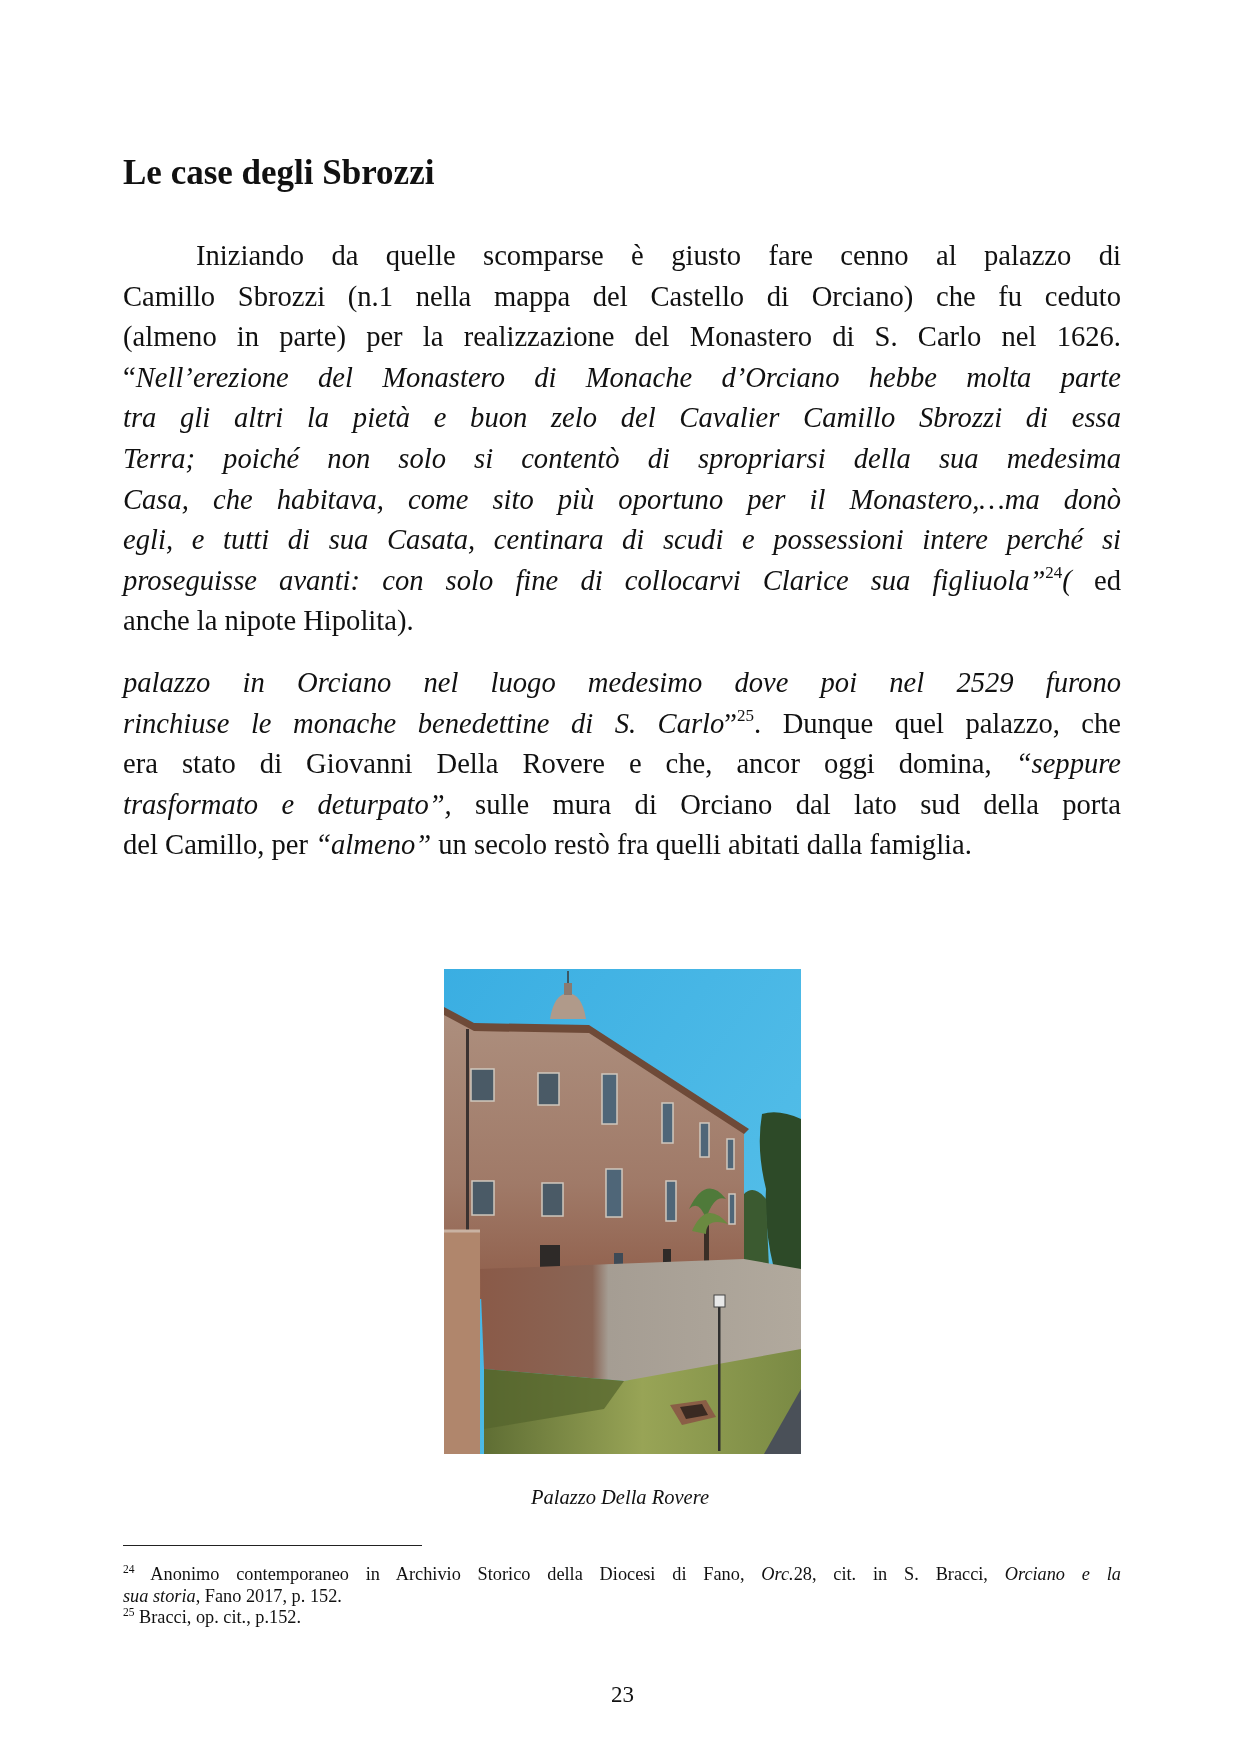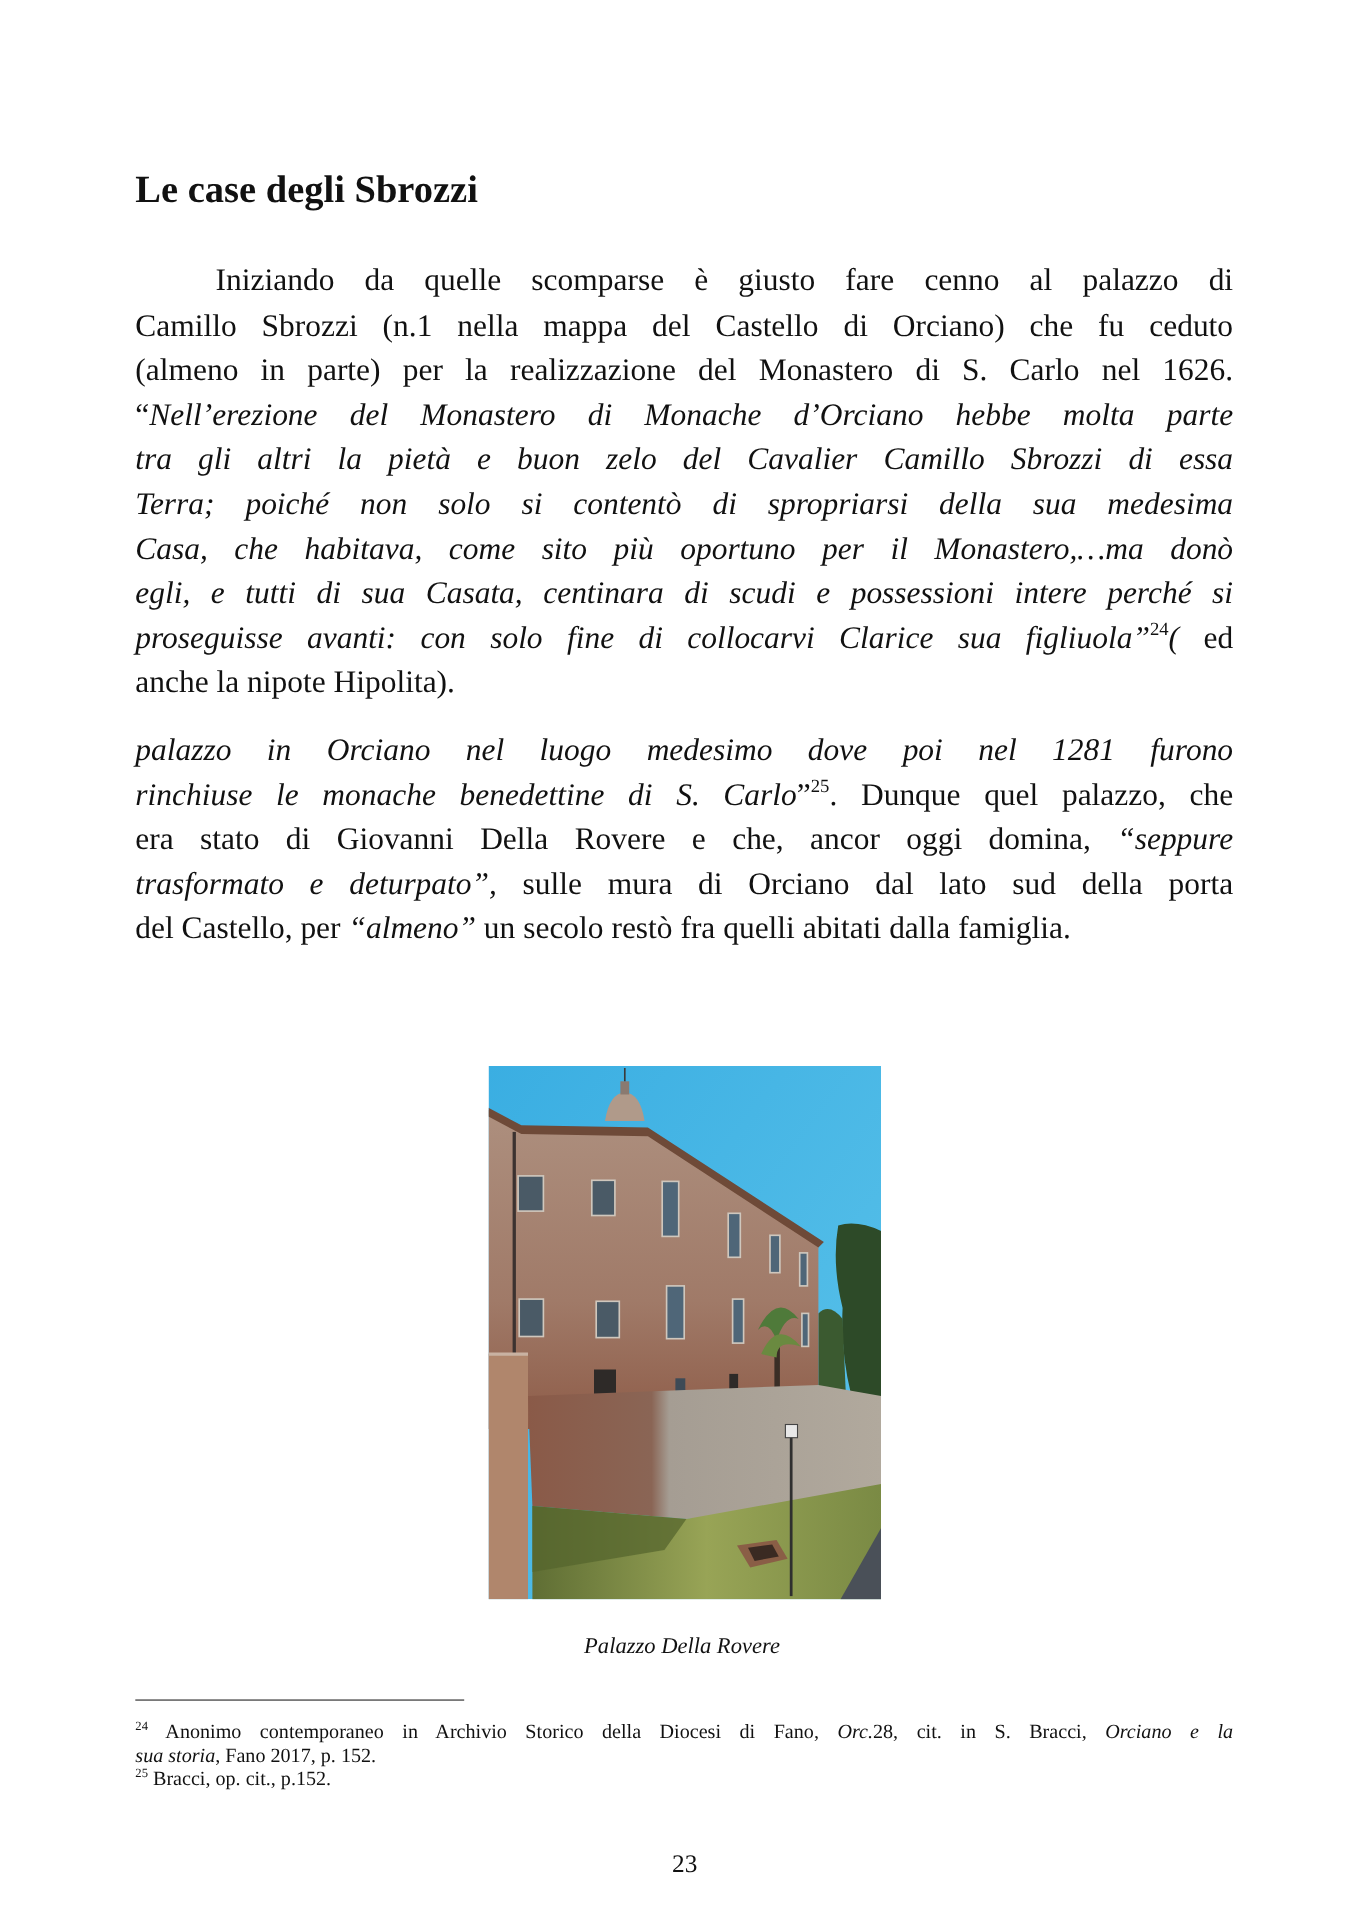--- a/index.html
+++ b/index.html
@@ -42,25 +42,25 @@
       <span class="line"><span>(almeno in parte) per la realizzazione del Monastero di S. Carlo nel 1626.</span></span>
       <span class="line"><span>“</span><span class="ital">Nell’erezione del Monastero di Monache d’Orciano hebbe molta parte</span></span>
       <span class="line"><span class="ital">tra gli altri la pietà e buon zelo del Cavalier Camillo Sbrozzi di essa</span></span>
       <span class="line"><span class="ital">Terra; poiché non solo si contentò di spropriarsi della sua medesima</span></span>
       <span class="line"><span class="ital">Casa, che habitava, come sito più oportuno per il Monastero,…ma donò</span></span>
       <span class="line"><span class="ital">egli, e tutti di sua Casata, centinara di scudi e possessioni intere perché si</span></span>
       <span class="line"><span class="ital">proseguisse avanti: con solo fine di collocarvi Clarice sua figliuola”</span><sup class="fn">24</sup><span class="ital">( </span><span>ed</span></span>
       <span class="line last"><span>anche la nipote Hipolita).</span></span>
     </div>
   <div class="body-text p2" id="p2">
-      <span class="line"><span class="ital">palazzo in Orciano nel luogo medesimo dove poi nel 1281 furono</span></span>
+      <span class="line"><span class="ital">palazzo in Orciano nel luogo medesimo dove poi nel 2529 furono</span></span>
       <span class="line"><span class="ital">rinchiuse le monache benedettine di S. Carlo</span><span>”</span><sup class="fn">25</sup><span>. Dunque quel palazzo, che</span></span>
       <span class="line"><span>era stato  di Giovanni Della Rovere e che, ancor oggi domina, </span><span class="ital">“seppure</span></span>
       <span class="line"><span class="ital">trasformato e deturpato”,</span><span> sulle mura di Orciano dal lato sud della porta</span></span>
-      <span class="line last"><span>del Castello, per </span><span class="ital">“almeno”</span><span> un secolo restò fra quelli abitati dalla famiglia.</span></span>
+      <span class="line last"><span>del Camillo, per </span><span class="ital">“almeno”</span><span> un secolo restò fra quelli abitati dalla famiglia.</span></span>
     </div>
 
   <div class="figure">
     <svg width="357" height="485" viewBox="0 0 357 485" xmlns="http://www.w3.org/2000/svg">
       <defs>
         <linearGradient id="skyg" x1="0" y1="0" x2="1" y2="1">
           <stop offset="0" stop-color="#3aaee2"></stop>
           <stop offset="1" stop-color="#5cc3ea"></stop>
         </linearGradient>
         <linearGradient id="brickg" x1="0" y1="0" x2="0" y2="1">

